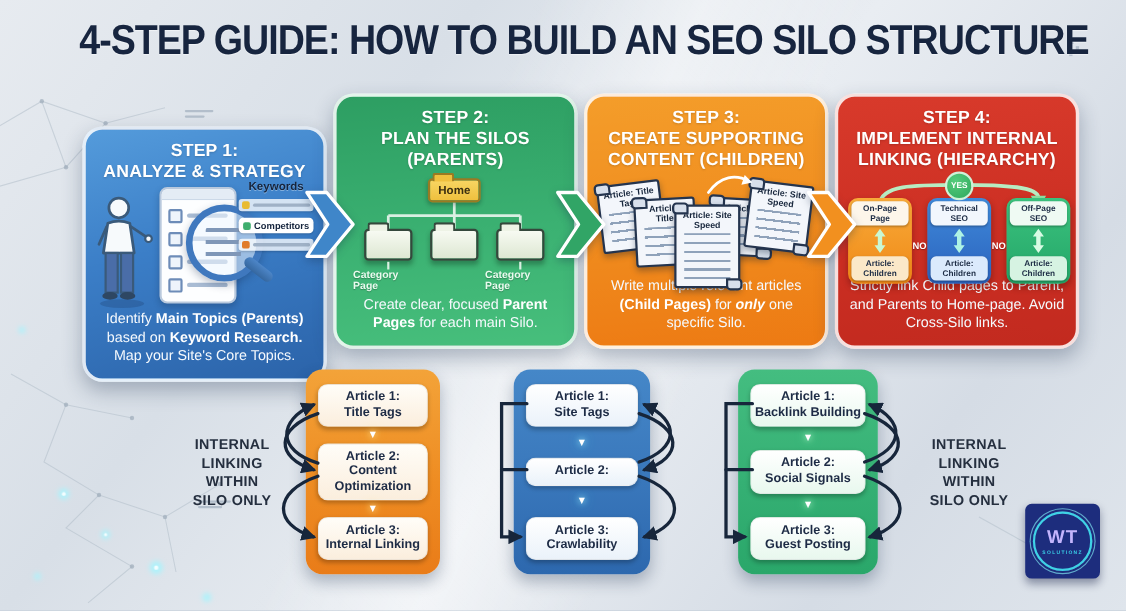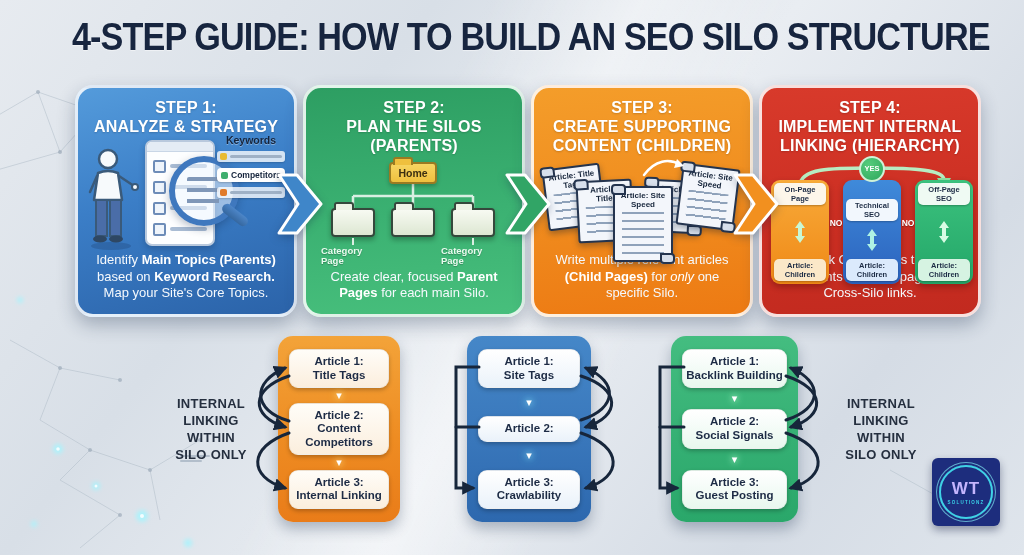--- a/index.html
+++ b/index.html
@@ -14,29 +14,29 @@
   .title{position:absolute;left:72px;top:16px;margin:0;width:980px;
     font-size:38px;font-weight:800;letter-spacing:-1px;color:#17253f;
     transform:scaleX(.9);transform-origin:left center;white-space:nowrap;
     text-shadow:0 1px 1px rgba(255,255,255,.5);z-index:2;}
 
   
   .card{position:absolute;top:85px;width:222px;height:232px;border-radius:18px;
     border:3px solid rgba(255,255,255,.85);box-sizing:border-box;
     box-shadow:0 8px 18px rgba(25,45,75,.30);display:flex;flex-direction:column;
     padding:10px 9px 12px;z-index:2;}
-  .card-1{left:75px; background:linear-gradient(165deg,#549bdb 0%,#3b7ec7 45%,#2b63a9 100%);}
+  .card-1{left:75px; background:linear-gradient(165deg,#549bdb 0%,#3b7ec7 45%,#2b63a9 100%);margin-top:30px;}
   .card-2{left:303px;background:linear-gradient(175deg,#2d9e62 0%,#3bb172 55%,#47bf7c 100%);}
   .card-3{left:531px;background:linear-gradient(175deg,#f49d2a 0%,#f08d1f 50%,#ed7a13 100%);}
   .card-4{left:759px;background:linear-gradient(175deg,#d83a2b 0%,#cc2f23 55%,#c22a1f 100%);}
   .card-heading{color:#fff;font-weight:800;font-size:16px;line-height:1.2;text-align:center;
     letter-spacing:.2px;white-space:pre-line;text-shadow:0 1px 2px rgba(0,0,0,.18);}
   .card-desc{color:#f5f9fd;font-size:13px;line-height:1.28;text-align:center;font-weight:500;}
   .card-desc b{font-weight:800;color:#fff;}
-  .card-desc .bi{font-weight:400;font-style:italic;color:#fff;}
+  .card-desc .bi{font-weight:700;font-style:italic;color:#fff;}
   .illus{position:relative;flex:1;margin:4px 0 6px;}
 
   
   .person{position:absolute;left:0;top:6px;}
   .panel{position:absolute;left:58px;top:0;width:66px;height:102px;background:#fdfeff;
     border:2px solid #b9c9dd;border-radius:7px;box-shadow:0 3px 6px rgba(15,35,65,.25);}
   .panel-top{height:9px;background:#e4ecf5;border-radius:5px 5px 0 0;border-bottom:1px solid #c9d6e6;}
   .prow{display:flex;gap:4px;margin:8px 6px 0;}
   .pcheck{width:9px;height:9px;border:2px solid #6d8cb8;background:#eef4fb;border-radius:2px;}
   .pline{height:4px;background:#a9bcd4;border-radius:2px;flex:1;margin-top:4px;}
@@ -89,28 +89,28 @@
   .doc-d{left:102px;top:20px;width:56px;transform:rotate(3deg);z-index:3;}
   .doc-e{left:136px;top:6px; width:58px;transform:rotate(7deg);z-index:4;}
   .doc-arrow{position:absolute;left:98px;top:-4px;z-index:7;}
 
   
   .illus-4{margin-top:8px;}
   .yes-path{position:absolute;left:0;top:0;z-index:1;}
   .yes-pill{position:absolute;left:88px;top:-8px;width:26px;height:26px;border-radius:50%;
     background:radial-gradient(circle at 35% 30%,#55cc7c,#2fa75c);border:2px solid #cef2d8;box-sizing:border-box;
     display:flex;align-items:center;justify-content:center;font-size:7.5px;font-weight:800;color:#fff;z-index:4;}
-  .mini-col{position:absolute;top:16px;width:58px;height:104px;border-radius:9px;padding:3px;box-sizing:border-box;
+  .mini-col{position:absolute;top:16px;width:58px;height:78px;border-radius:9px;padding:3px;box-sizing:border-box;
     display:flex;flex-direction:column;box-shadow:0 3px 6px rgba(40,0,0,.3);z-index:2;}
   .mc-1{left:0;  background:linear-gradient(180deg,#f8ab3a,#ef8816);}
   .mc-2{left:72px; background:linear-gradient(180deg,#3f8ada,#2b62bd);}
   .mc-3{left:144px;background:linear-gradient(180deg,#3cc27e,#23a668);}
   .mini-top,.mini-bot{border-radius:5px;font-size:7.5px;font-weight:800;color:#1c2b44;text-align:center;
     line-height:1.2;padding:2px 1px;white-space:pre-line;box-shadow:0 1px 2px rgba(0,0,0,.25);}
-  .mc-1 .mini-top{background:#fdf6ea;} .mc-2 .mini-top{background:#f2f7fd;margin-top:16px;} .mc-3 .mini-top{background:#effaf3;}
+  .mc-1 .mini-top{background:#fdf6ea;} .mc-2 .mini-top{background:#f2f7fd;} .mc-3 .mini-top{background:#effaf3;}
   .mc-1 .mini-bot{background:#fbe8c8;} .mc-2 .mini-bot{background:#dbeafc;} .mc-3 .mini-bot{background:#d6f3e2;}
   .updown{flex:1;display:block;margin:1px auto;}
   .no-label{position:absolute;top:54px;width:16px;text-align:center;font-size:8.5px;font-weight:800;color:#fff;z-index:3;
     text-shadow:0 1px 1px rgba(0,0,0,.3);}
   .no-1{left:57px;} .no-2{left:129px;}
 
   
   .chev{position:absolute;top:172px;z-index:3;filter:drop-shadow(0 3px 4px rgba(20,40,70,.3));}
   .chev-1{left:276px;} .chev-2{left:504px;} .chev-3{left:732px;}
 
@@ -383,21 +383,21 @@
   </svg>
 
   <div class="chain chain-o">
     <div class="chain-box">
         <div class="cb-t">Article 1:</div>
         <div class="cb-s">Title Tags</div>
       </div>
     <div class="link-glow lg-o"></div>
     <div class="chain-box">
         <div class="cb-t">Article 2:</div>
-        <div class="cb-s">Content Competitors</div>
+        <div class="cb-s">Content Optimization</div>
       </div>
     <div class="link-glow lg-o"></div>
     <div class="chain-box">
         <div class="cb-t">Article 3:</div>
         <div class="cb-s">Internal Linking</div>
       </div>
   </div>
 
   <div class="chain chain-b">
     <div class="chain-box">

